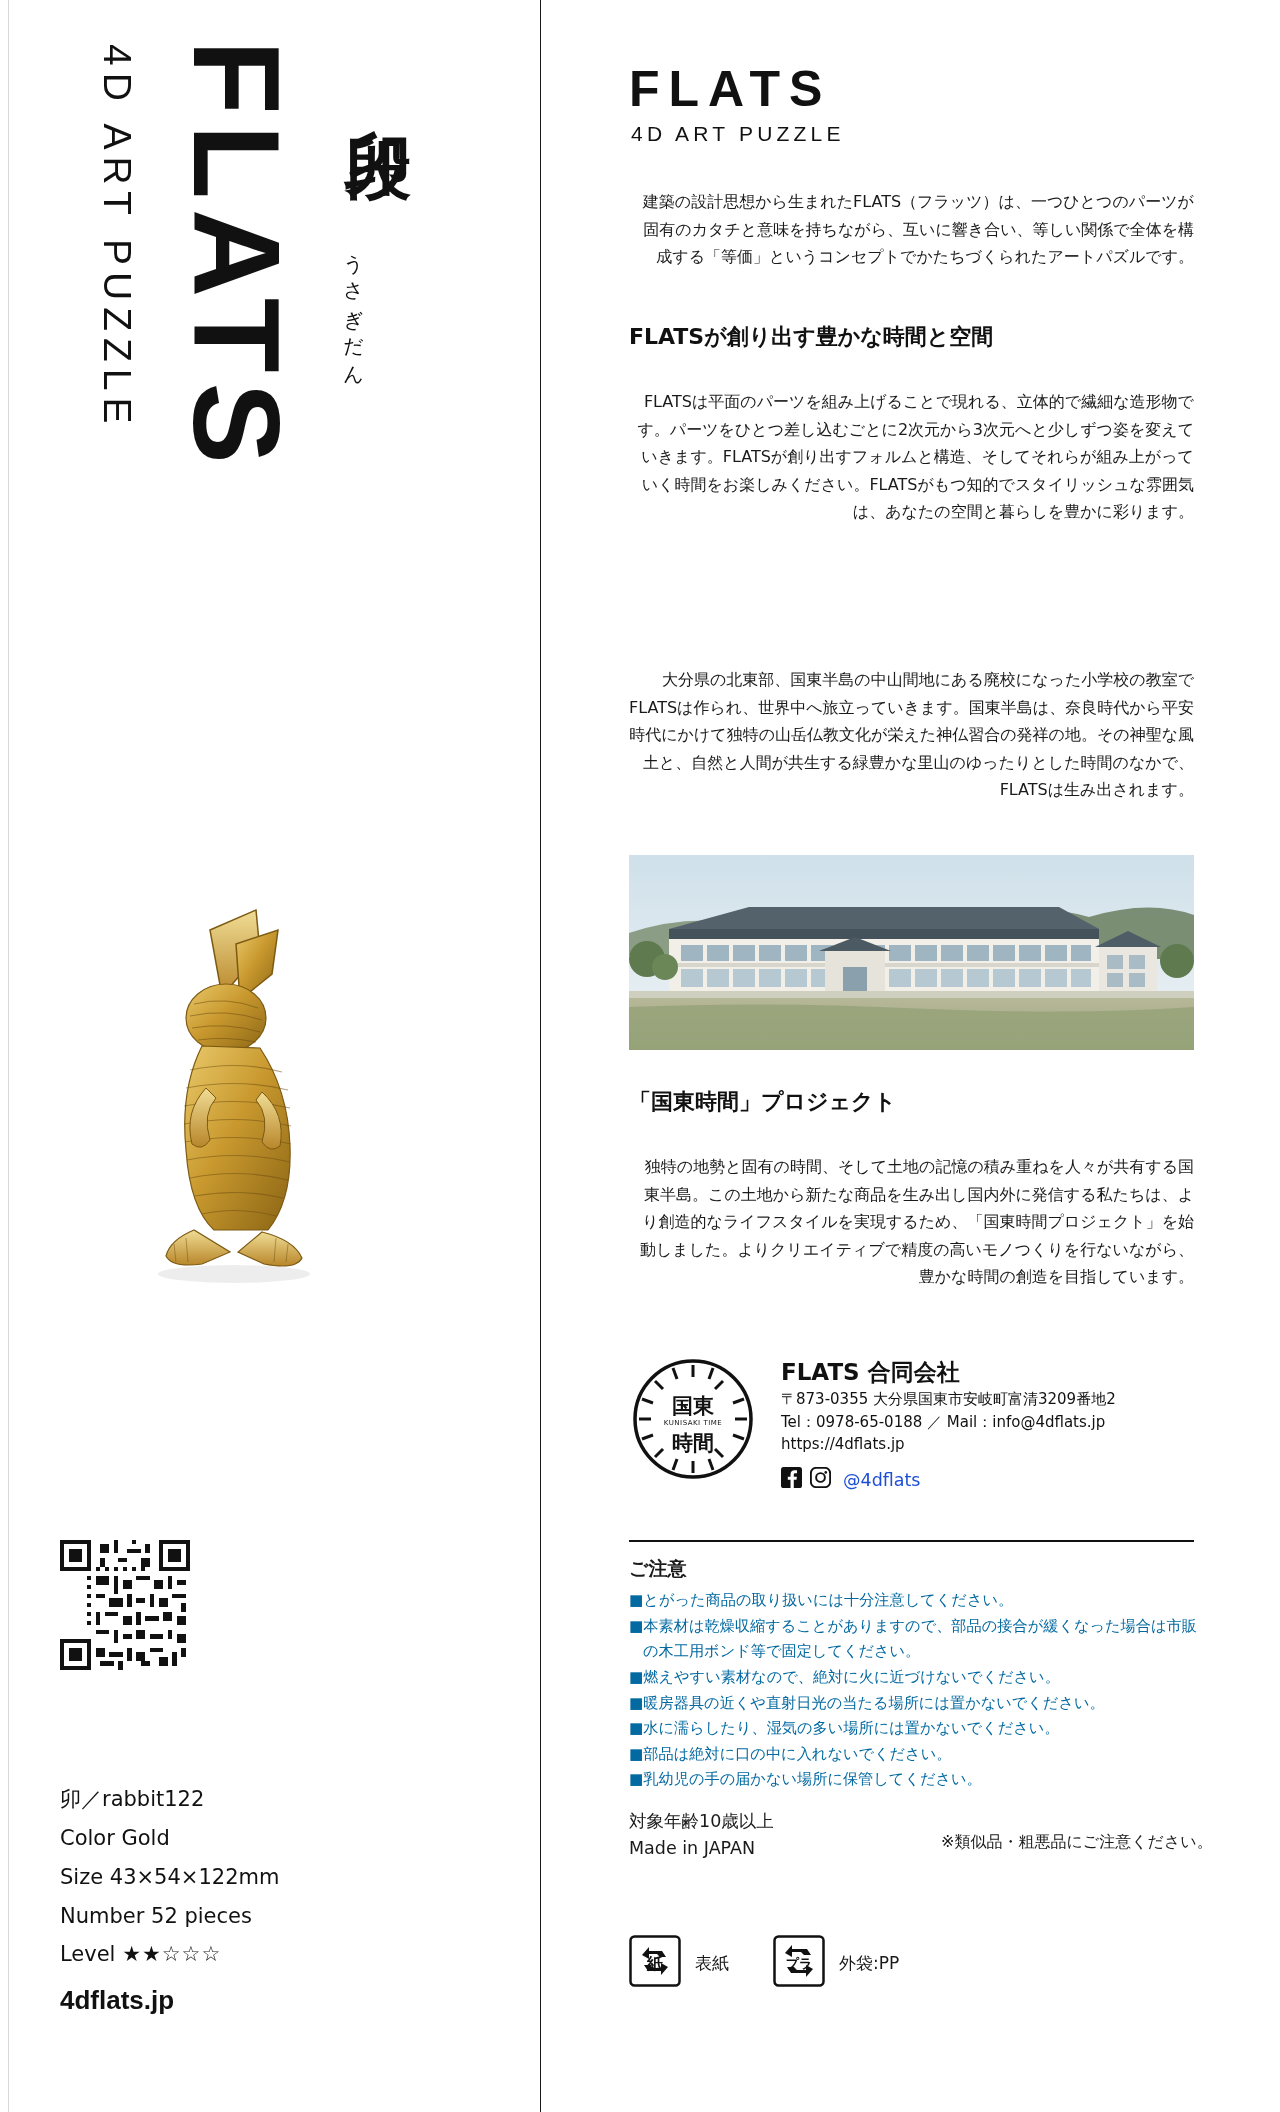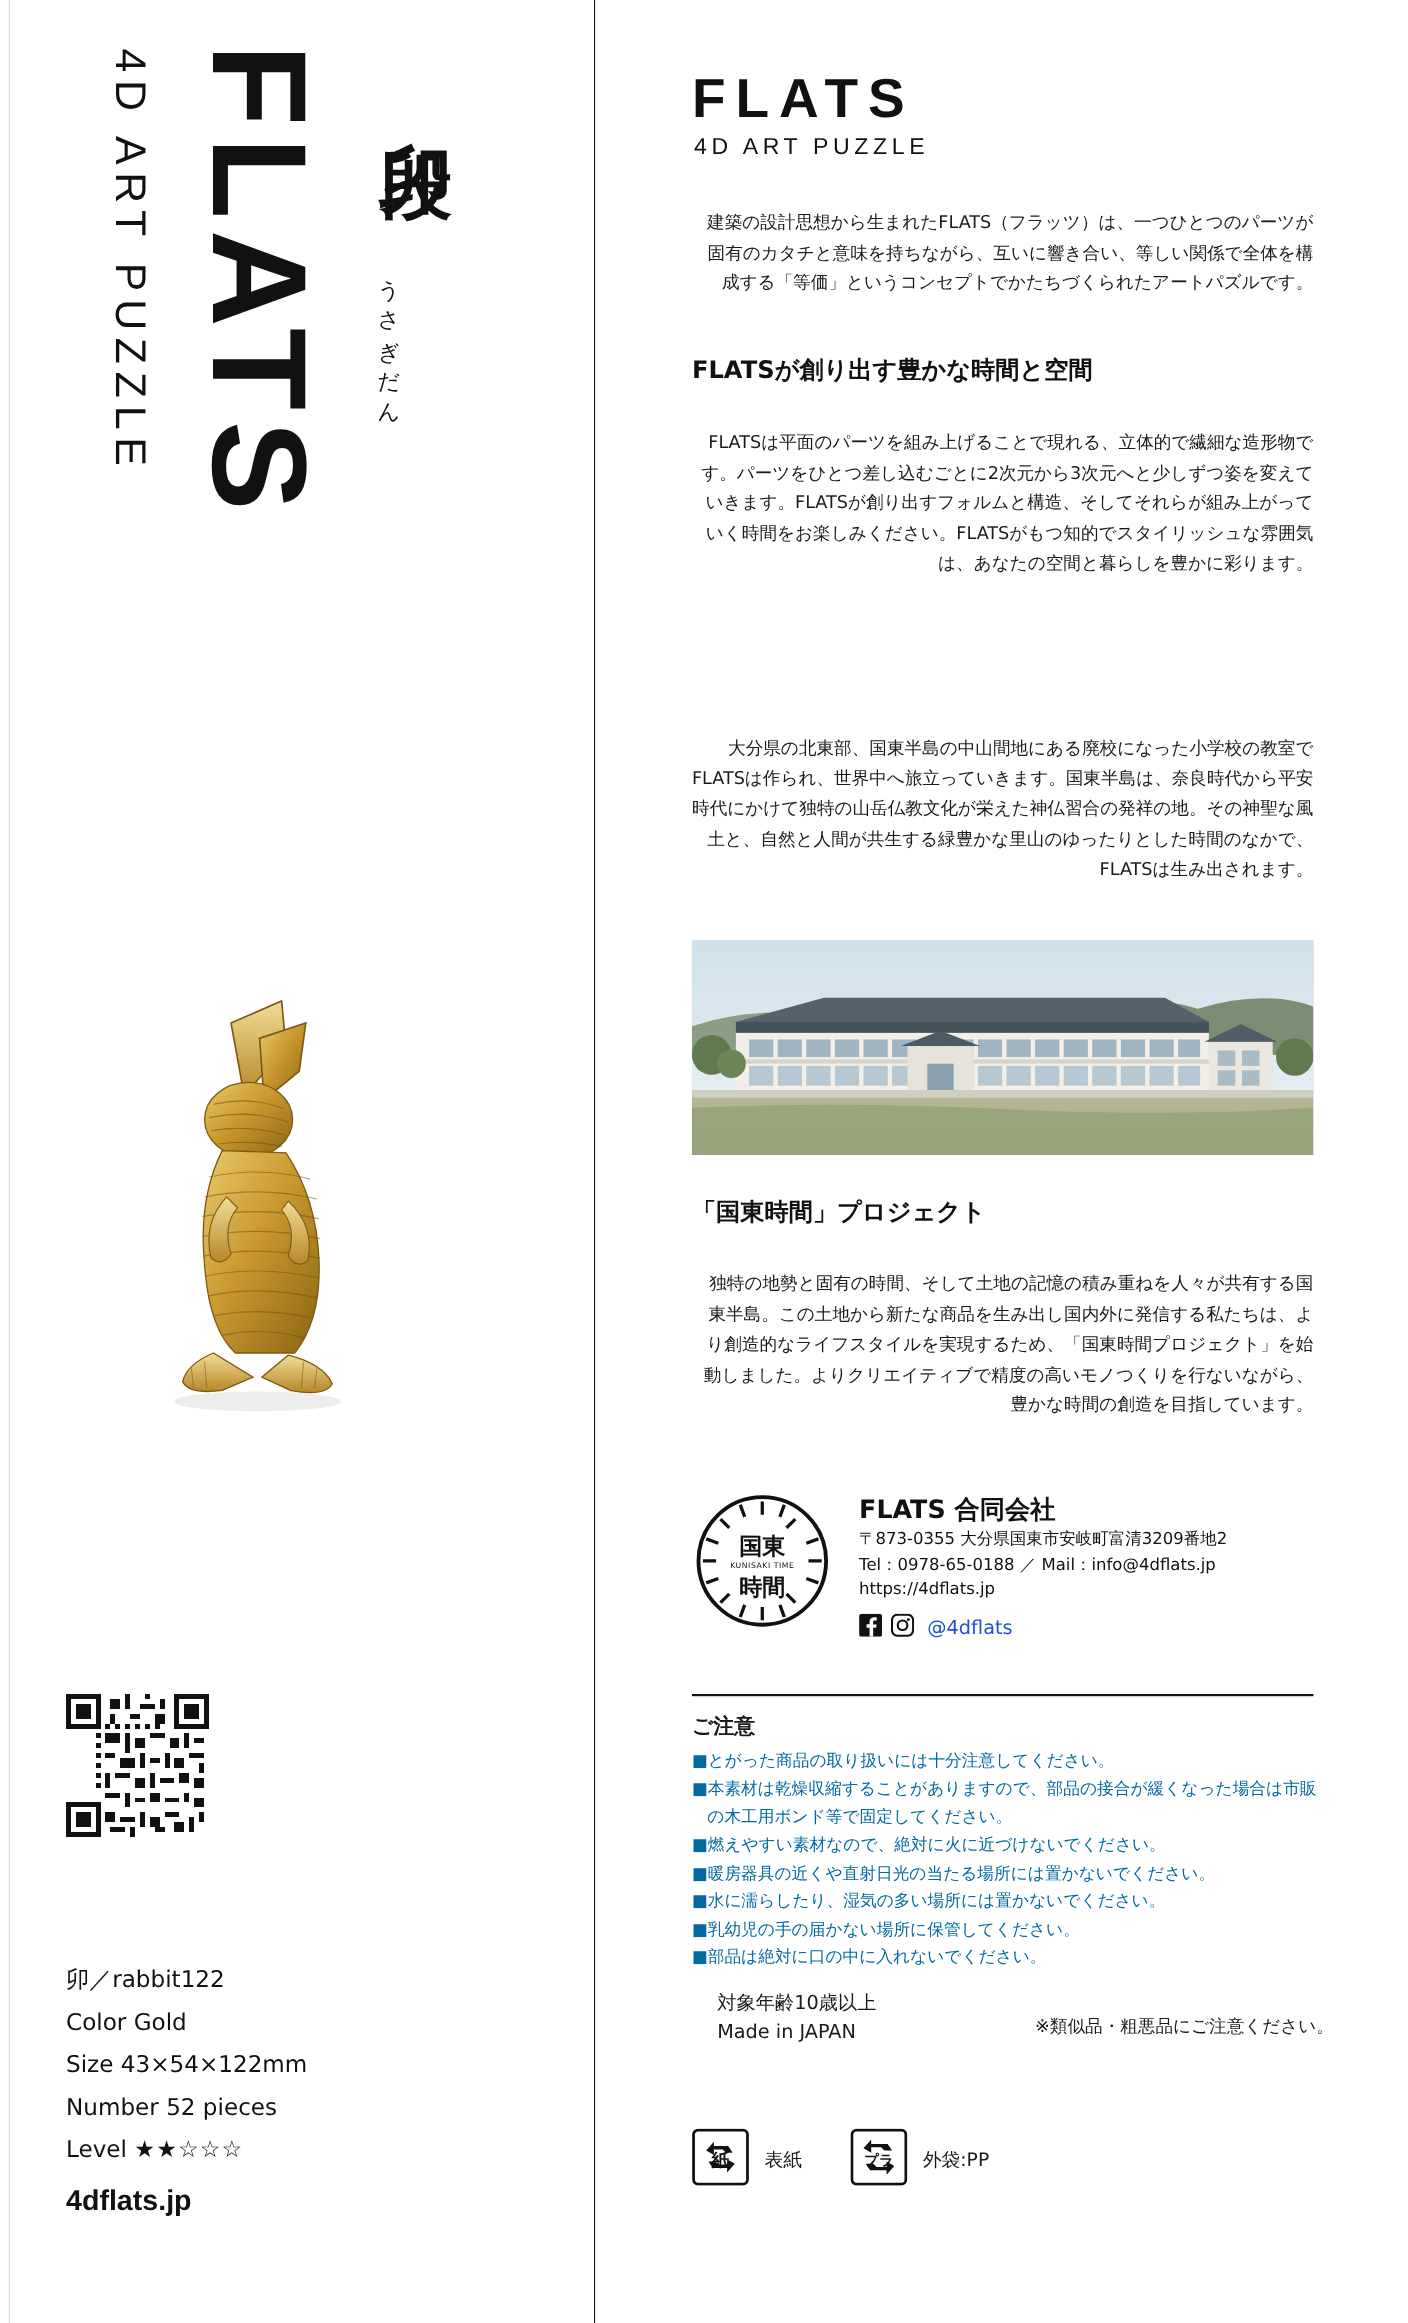--- a/index.html
+++ b/index.html
@@ -131,21 +131,21 @@
   .soc-handle { font-size:17.5px; color:#1d4ed8; font-family:"DejaVu Sans", sans-serif; margin-left:4px; }
 
   
   .rule { position:absolute; left:88px; width:565px; height:2px; background:#111; }
   .rule-top { top:1540px; }
   .caution-h { position:absolute; left:88px; top:1556px; font-size:19px; font-weight:bold; font-family:"DejaVu Sans", sans-serif; }
   .caution-list { position:absolute; left:88px; top:1588px; width:570px; font-size:15.2px; line-height:1.62; font-family:"DejaVu Sans", sans-serif; color:#0369a1; }
   .caution-list div { margin-bottom:1px; }
   .caution-list .ind { padding-left:14px; }
 
-  .age { position:absolute; left:88px; top:1808px; font-size:17.5px; line-height:1.55; font-family:"DejaVu Sans", sans-serif;margin-left:23px; }
+  .age { position:absolute; left:88px; top:1808px; font-size:17.5px; line-height:1.55; font-family:"DejaVu Sans", sans-serif; }
   .made-note { position:absolute; left:400px; top:1832px; font-size:16px; font-family:"DejaVu Sans", sans-serif; }
 
   
   .marks { position:absolute; left:88px; top:1930px; height:66px; display:flex; align-items:center; gap:14px; }
   .mark-label { font-size:17px; font-family:"DejaVu Sans", sans-serif; }
 </style>
 </head>
 <body>
 
 <div class="page">
@@ -475,22 +475,22 @@
 
     <div class="rule rule-top"></div>
     <div class="caution-h">ご注意</div>
     <div class="caution-list">
       <div>■とがった商品の取り扱いには十分注意してください。</div>
       <div>■本素材は乾燥収縮することがありますので、部品の接合が緩くなった場合は市販</div>
       <div class="ind">の木工用ボンド等で固定してください。</div>
       <div>■燃えやすい素材なので、絶対に火に近づけないでください。</div>
       <div>■暖房器具の近くや直射日光の当たる場所には置かないでください。</div>
       <div>■水に濡らしたり、湿気の多い場所には置かないでください。</div>
+      <div>■部品は絶対に口の中に入れないでください。</div>
       <div>■乳幼児の手の届かない場所に保管してください。</div>
-      <div>■部品は絶対に口の中に入れないでください。</div>
     </div>
 
     <div class="age">
       <div>対象年齢10歳以上</div>
       <div>Made in JAPAN</div>
     </div>
     <div class="made-note">※類似品・粗悪品にご注意ください。</div>
 
     <div class="marks">
       <span>

